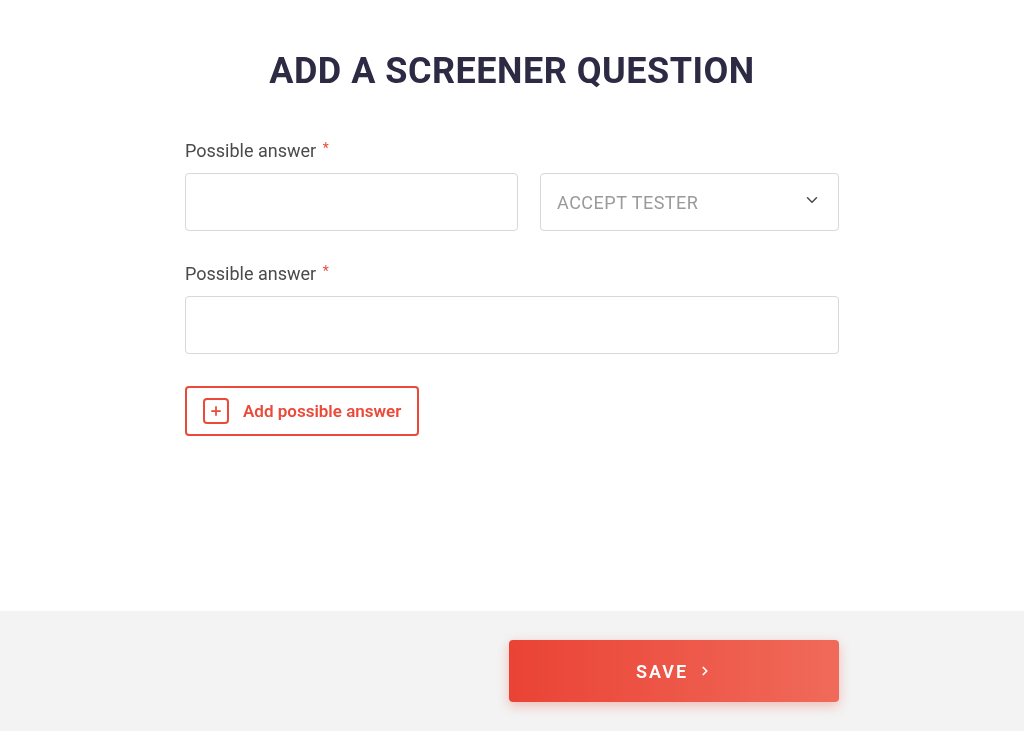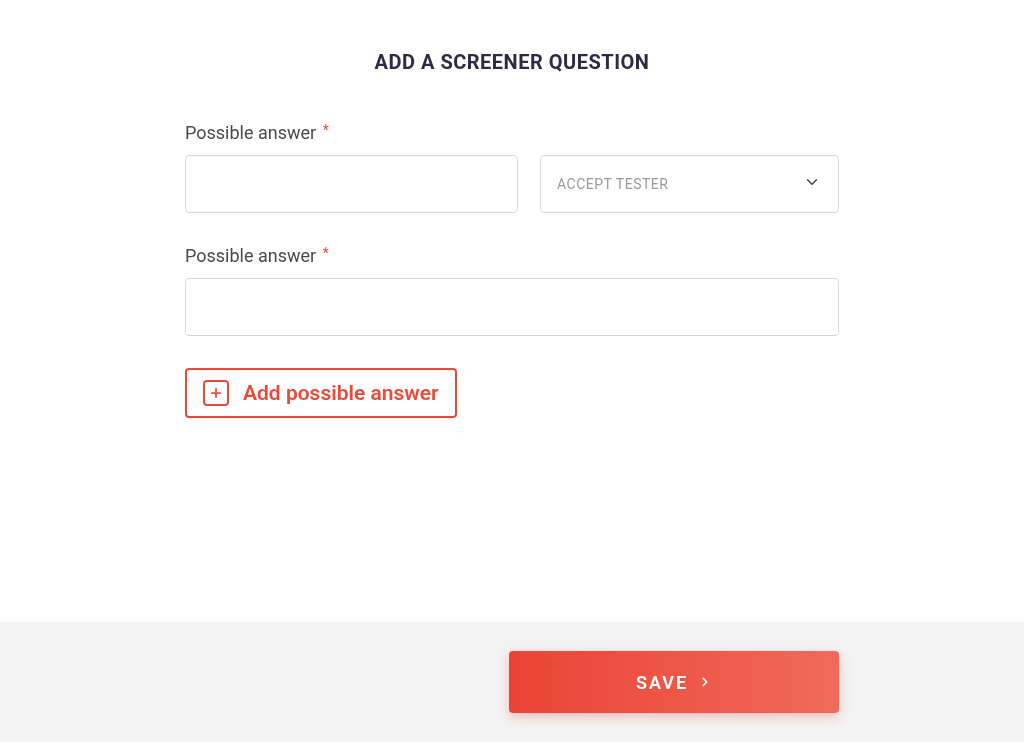--- a/index.html
+++ b/index.html
@@ -13,21 +13,21 @@
       width: 1024px;
       height: 747px;
       position: relative;
       overflow: hidden;
     }
     .container {
       padding: 50px 185px 0 185px;
     }
     .title {
       text-align: center;
-      font-size: 20px;
+      font-size: 36px;
       font-weight: 700;
       color: #2d2a44;
       letter-spacing: 0.5px;
       margin-bottom: 48px;
     }
     .field-group {
       margin-bottom: 32px;
     }
     .label {
       font-size: 18px;
@@ -69,21 +69,21 @@
     .select-wrap {
       flex: 1;
       position: relative;
     }
     .select {
       width: 100%;
       height: 58px;
       border: 1px solid #d8d8d8;
       border-radius: 4px;
       padding: 0 48px 0 16px;
-      font-size: 14px;
+      font-size: 18px;
       font-family: inherit;
       color: #9a9a9a;
       background: #ffffff;
       appearance: none;
       -webkit-appearance: none;
       outline: none;
       cursor: pointer;
       letter-spacing: 0.5px;
     }
     .chevron {
@@ -95,37 +95,37 @@
     }
     .add-button {
       display: inline-flex;
       align-items: center;
       gap: 14px;
       border: 2px solid #eb4a3a;
       background: #ffffff;
       color: #eb4a3a;
       border-radius: 4px;
       padding: 10px 16px;
-      font-size: 21px;
+      font-size: 17px;
       font-weight: 600;
       font-family: inherit;
       cursor: pointer;
     }
     .plus-box {
       width: 26px;
       height: 26px;
       border: 2px solid #eb4a3a;
       border-radius: 4px;
       display: flex;
       align-items: center;
       justify-content: center;
     }
     .footer {
       position: absolute;
-      bottom: 5px;
+      bottom: 16px;
       left: 0;
       right: 0;
       height: 120px;
       background: #f3f3f3;
       display: flex;
       align-items: center;
       justify-content: flex-end;
       padding-right: 185px;
     }
     .save-button {

